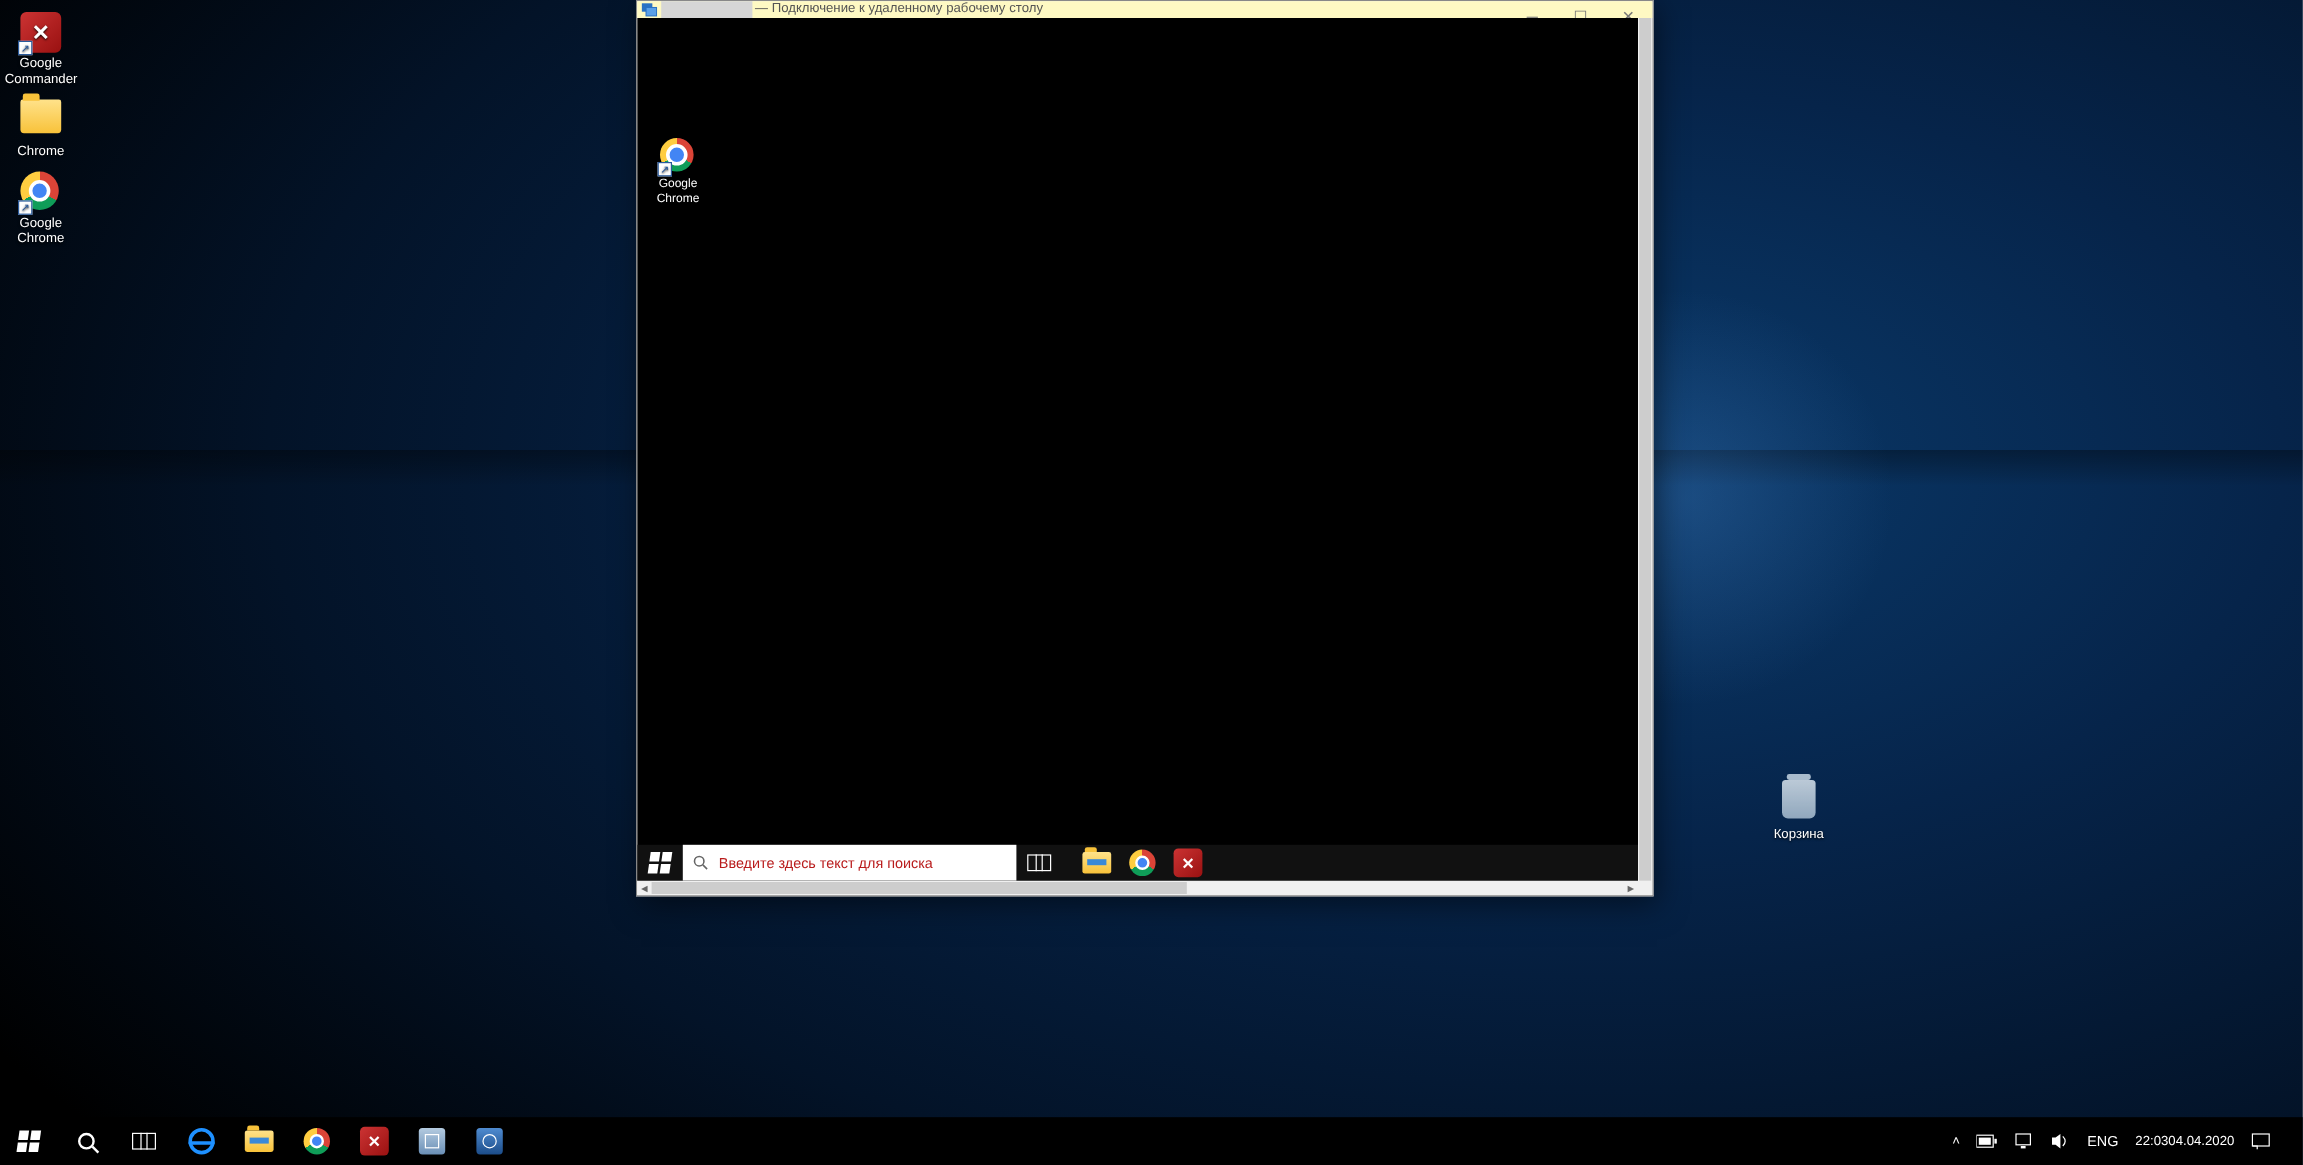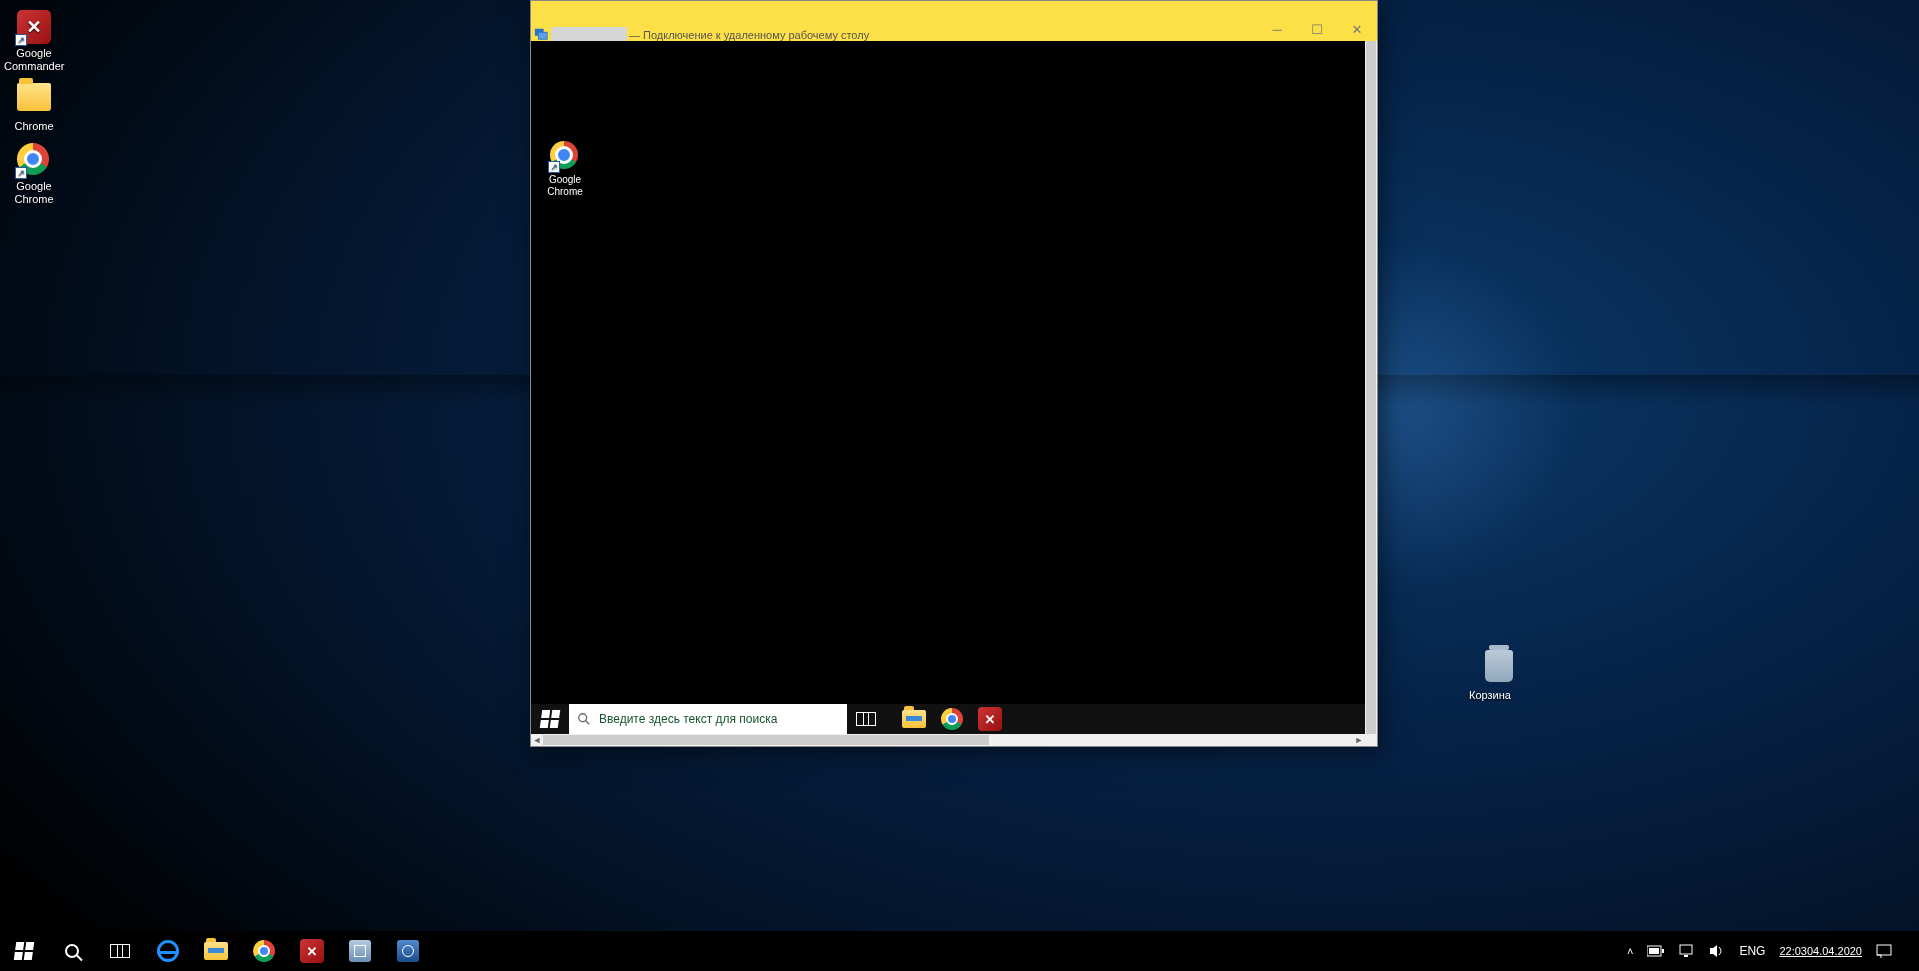--- a/index.html
+++ b/index.html
@@ -10,74 +10,74 @@
   .wallpaper-band { position:absolute; left:0; right:0; top:375px; height:30px; background:linear-gradient(rgba(0,0,0,.35),rgba(0,0,0,0)); }
   .wallpaper-glow { position:absolute; right:340px; top:240px; width:350px; height:350px; background:radial-gradient(circle, rgba(80,140,210,.25), rgba(0,0,0,0) 70%); }
 
   
   .host-icons { position:absolute; left:4px; top:10px; width:66px; }
   .dicon { width:60px; text-align:center; color:#fff; font-size:11px; line-height:13px; text-shadow:0 1px 2px #000; margin-bottom:10px; cursor:pointer; }
   .dicon .box { width:34px; height:34px; margin:0 auto 3px; position:relative; }
   .shortcut-arrow { position:absolute; left:-2px; bottom:-2px; width:12px; height:12px; background:#fff; border:1px solid #2a5a9c; display:flex; align-items:center; justify-content:center; }
   .shortcut-arrow::after { content:"↗"; font-size:9px; color:#2a5a9c; line-height:1; }
 
-  .recycle { position:absolute; right:390px; top:650px; width:60px; text-align:left; color:#fff; font-size:11px; text-shadow:0 1px 2px #000; cursor:pointer; }
+  .recycle { position:absolute; right:390px; top:650px; width:60px; text-align:center; color:#fff; font-size:11px; text-shadow:0 1px 2px #000; cursor:pointer; }
   .recycle .box { width:32px; height:36px; margin:0 auto 3px; position:relative; }
 
   
   .dc-icon { width:34px; height:34px; background:linear-gradient(135deg,#c33,#911); border-radius:5px; display:flex; align-items:center; justify-content:center; color:#fff; font-weight:700; font-size:18px; }
   .folder-icon { width:34px; height:28px; margin-top:4px; background:linear-gradient(#ffe28a,#f8c23a); border-radius:2px 2px 3px 3px; position:relative; }
   .folder-icon::before { content:""; position:absolute; top:-5px; left:2px; width:14px; height:6px; background:#f8c23a; border-radius:2px 2px 0 0; }
   .chrome-icon { width:32px; height:32px; border-radius:50%; background:conic-gradient(#db4437 0 120deg,#0f9d58 120deg 240deg,#ffcd40 240deg 360deg); display:flex; align-items:center; justify-content:center; }
   .chrome-icon::after { content:""; width:12px; height:12px; border-radius:50%; background:#4285f4; border:3px solid #fff; }
   .bin-icon { width:28px; height:32px; margin:0 auto; background:linear-gradient(#dbe6ef,#a9bfd2); border-radius:3px 3px 5px 5px; position:relative; opacity:.85; }
   .bin-icon::before { content:""; position:absolute; top:-5px; left:4px; right:4px; height:5px; background:#c5d5e3; border-radius:2px; }
 
   
   .taskbar { position:absolute; left:0; right:0; bottom:0; height:40px; background:#000; display:flex; align-items:center; }
   .taskbar .tbtn { width:48px; height:40px; display:flex; align-items:center; justify-content:center; color:#fff; cursor:pointer; }
   .taskbar .spacer { flex:1; }
   .tray { display:flex; align-items:center; gap:8px; padding-right:10px; color:#fff; font-size:11px; }
   .tray .titem { display:flex; align-items:center; height:40px; padding:0 3px; cursor:pointer; }
-  .clock { text-align:left; line-height:13px; font-size:11px; padding:0 6px;text-decoration:underline; }
+  .clock { text-align:left; line-height:13px; font-size:11px; padding:0 6px; }
   .winlogo { width:18px; height:18px; display:grid; grid-template-columns:1fr 1fr; grid-template-rows:1fr 1fr; gap:2px; transform:skewX(-8deg); }
   .winlogo div { background:#fff; }
   .ie-icon { width:22px; height:22px; border-radius:50%; border:3px solid #1e90ff; position:relative; }
   .ie-icon::after { content:""; position:absolute; left:-3px; right:-3px; top:8px; height:3px; background:#1e90ff; border-radius:2px; }
   .explorer-icon { width:24px; height:18px; background:linear-gradient(#ffe28a,#f8c23a); border-radius:2px; position:relative; }
   .explorer-icon::before { content:""; position:absolute; top:-4px; left:2px; width:10px; height:4px; background:#f8c23a; border-radius:2px 2px 0 0; }
   .explorer-icon::after { content:""; position:absolute; left:4px; right:4px; top:6px; height:5px; background:#3a89d8; }
   .servermgr-icon { width:22px; height:22px; background:linear-gradient(#b4cbe0,#6a8fb6); border-radius:3px; position:relative; }
   .servermgr-icon::after{content:"";position:absolute;inset:5px;border:1px solid #fff;}
   .rdp-mini { width:22px; height:22px; background:linear-gradient(#4f8bd0,#1c4d8a); border-radius:3px; display:flex; align-items:center; justify-content:center; }
   .rdp-mini::after { content:""; width:10px; height:10px; border:1px solid #fff; border-radius:50%; }
   .dc-mini { width:24px;height:24px;background:linear-gradient(135deg,#c33,#911);border-radius:4px;display:flex;align-items:center;justify-content:center;color:#fff;font-weight:700;font-size:13px;}
   .chrome-mini { width:22px;height:22px;border-radius:50%;background:conic-gradient(#db4437 0 120deg,#0f9d58 120deg 240deg,#ffcd40 240deg 360deg);display:flex;align-items:center;justify-content:center;}
   .chrome-mini::after{content:"";width:8px;height:8px;border-radius:50%;background:#4285f4;border:2px solid #fff;}
 
   
   .rdp-window { position:absolute; left:530px; top:0; width:848px; height:747px; background:#fff; border:1px solid #888; box-shadow:4px 6px 24px rgba(0,0,0,.5); display:flex; flex-direction:column; }
-  .rdp-titlebar { height:40px; background:#fde047; display:flex; align-items:flex-end; font-size:11px; color:#555; }
+  .rdp-titlebar { height:14px; background:#fef9c3; display:flex; align-items:flex-start; font-size:11px; color:#555; }
   .rdp-titlebar .ticon { width:20px; display:flex; align-items:center; justify-content:center; }
   .rdp-titlebar .ticon svg { width:14px; height:14px; }
   .rdp-titlebar .redact { width:76px; height:14px; background:#d6d6d6; margin-right:2px; }
   .rdp-titlebar .ttext { flex:1; white-space:nowrap; overflow:hidden; }
   .winbtns { display:flex; }
   .winbtn { width:40px; height:24px; display:flex; align-items:center; justify-content:center; color:#777; font-size:13px; cursor:pointer; }
 
   .rdp-body { flex:1; position:relative; overflow:hidden; }
   .rdp-viewport { position:absolute; inset:0 12px 12px 0; background:#000; overflow:hidden; }
   
   .guest-icons { position:absolute; left:8px; top:100px; }
   .guest-icons .dicon { width:52px; font-size:10px; line-height:12px; }
   .guest-icons .dicon .box { width:30px; height:30px; }
 
   .guest-taskbar { position:absolute; left:0; right:0; bottom:0; height:30px; background:#111; display:flex; align-items:center; }
   .guest-taskbar .gbtn { width:38px; height:30px; display:flex; align-items:center; justify-content:center; cursor:pointer; color:#fff; }
-  .guest-search { flex:0 0 278px; height:30px; background:#fff; display:flex; align-items:center; padding:0 8px; gap:8px; font-size:12px; color:#14532d; cursor:text; }
+  .guest-search { flex:0 0 278px; height:30px; background:#fff; display:flex; align-items:center; padding:0 8px; gap:8px; font-size:12px; color:#b91c1c; cursor:text; }
   .guest-search svg{width:14px;height:14px;flex:none;}
 
   
   .vscroll { position:absolute; top:0; right:0; bottom:12px; width:12px; background:#f0f0f0; }
   .vscroll .thumb { position:absolute; left:1px; right:1px; top:0; height:100%; background:#cdcdcd; }
   .hscroll { position:absolute; left:0; right:12px; bottom:0; height:12px; background:#f0f0f0; display:flex; align-items:center; }
   .hscroll .arrow { width:12px; height:12px; display:flex; align-items:center; justify-content:center; color:#666; font-size:9px; }
   .hscroll .track { flex:1; height:12px; position:relative; }
   .hscroll .thumb { position:absolute; top:1px; bottom:1px; left:0; width:55%; background:#cdcdcd; }
   .scroll-corner { position:absolute; right:0; bottom:0; width:12px; height:12px; background:#f0f0f0; }

